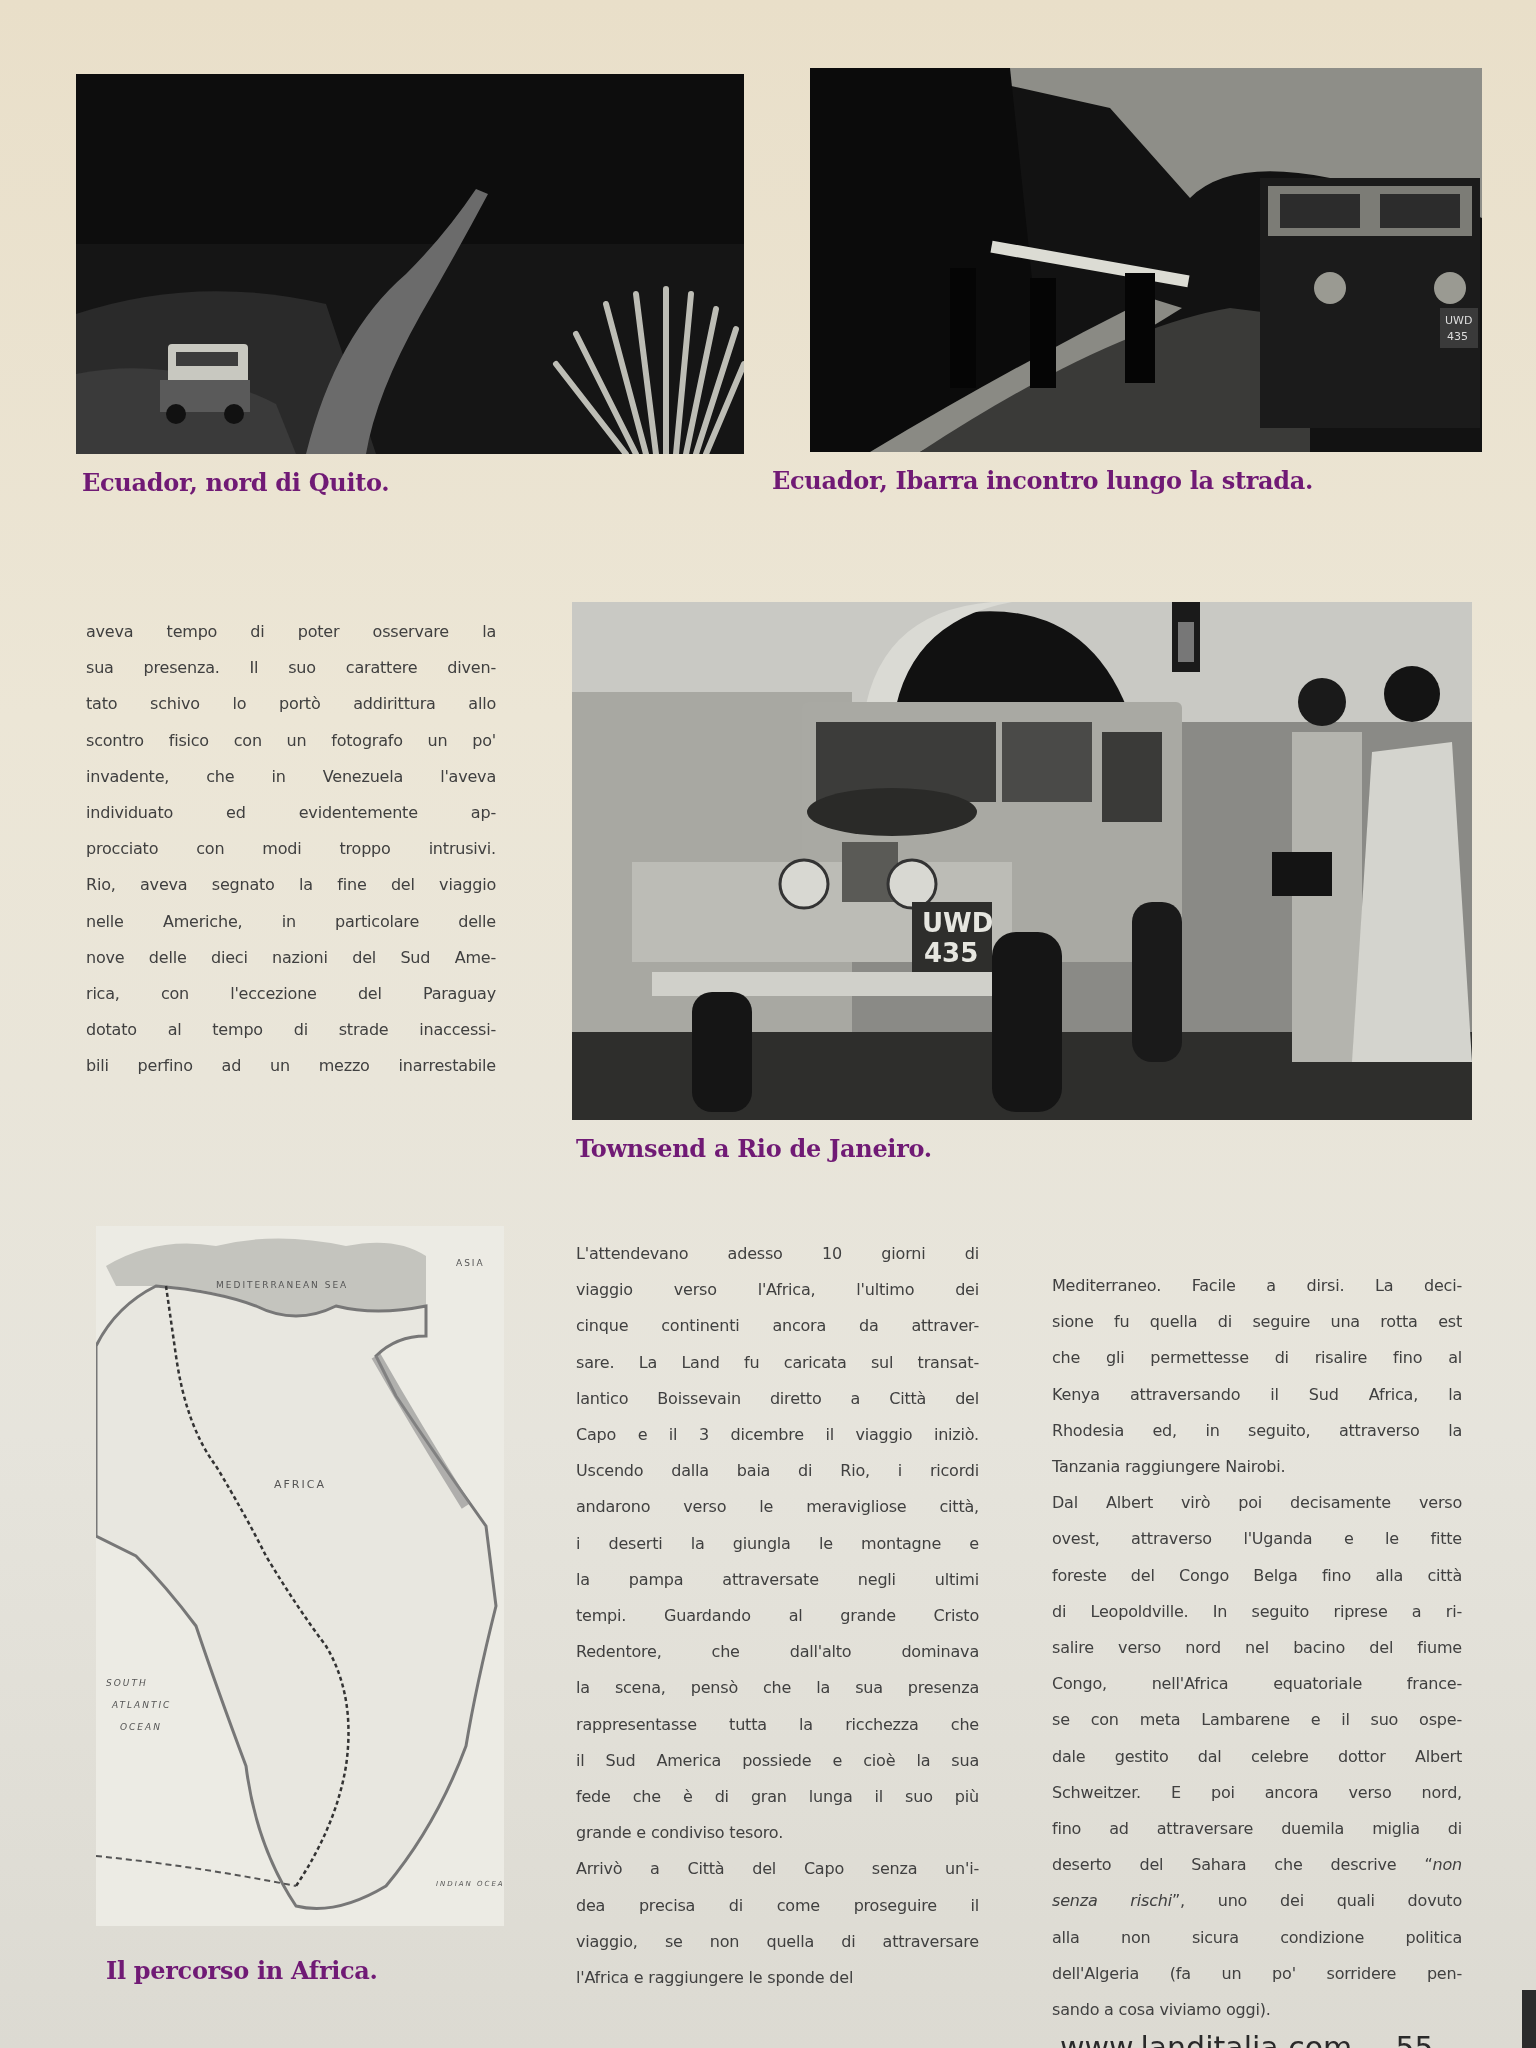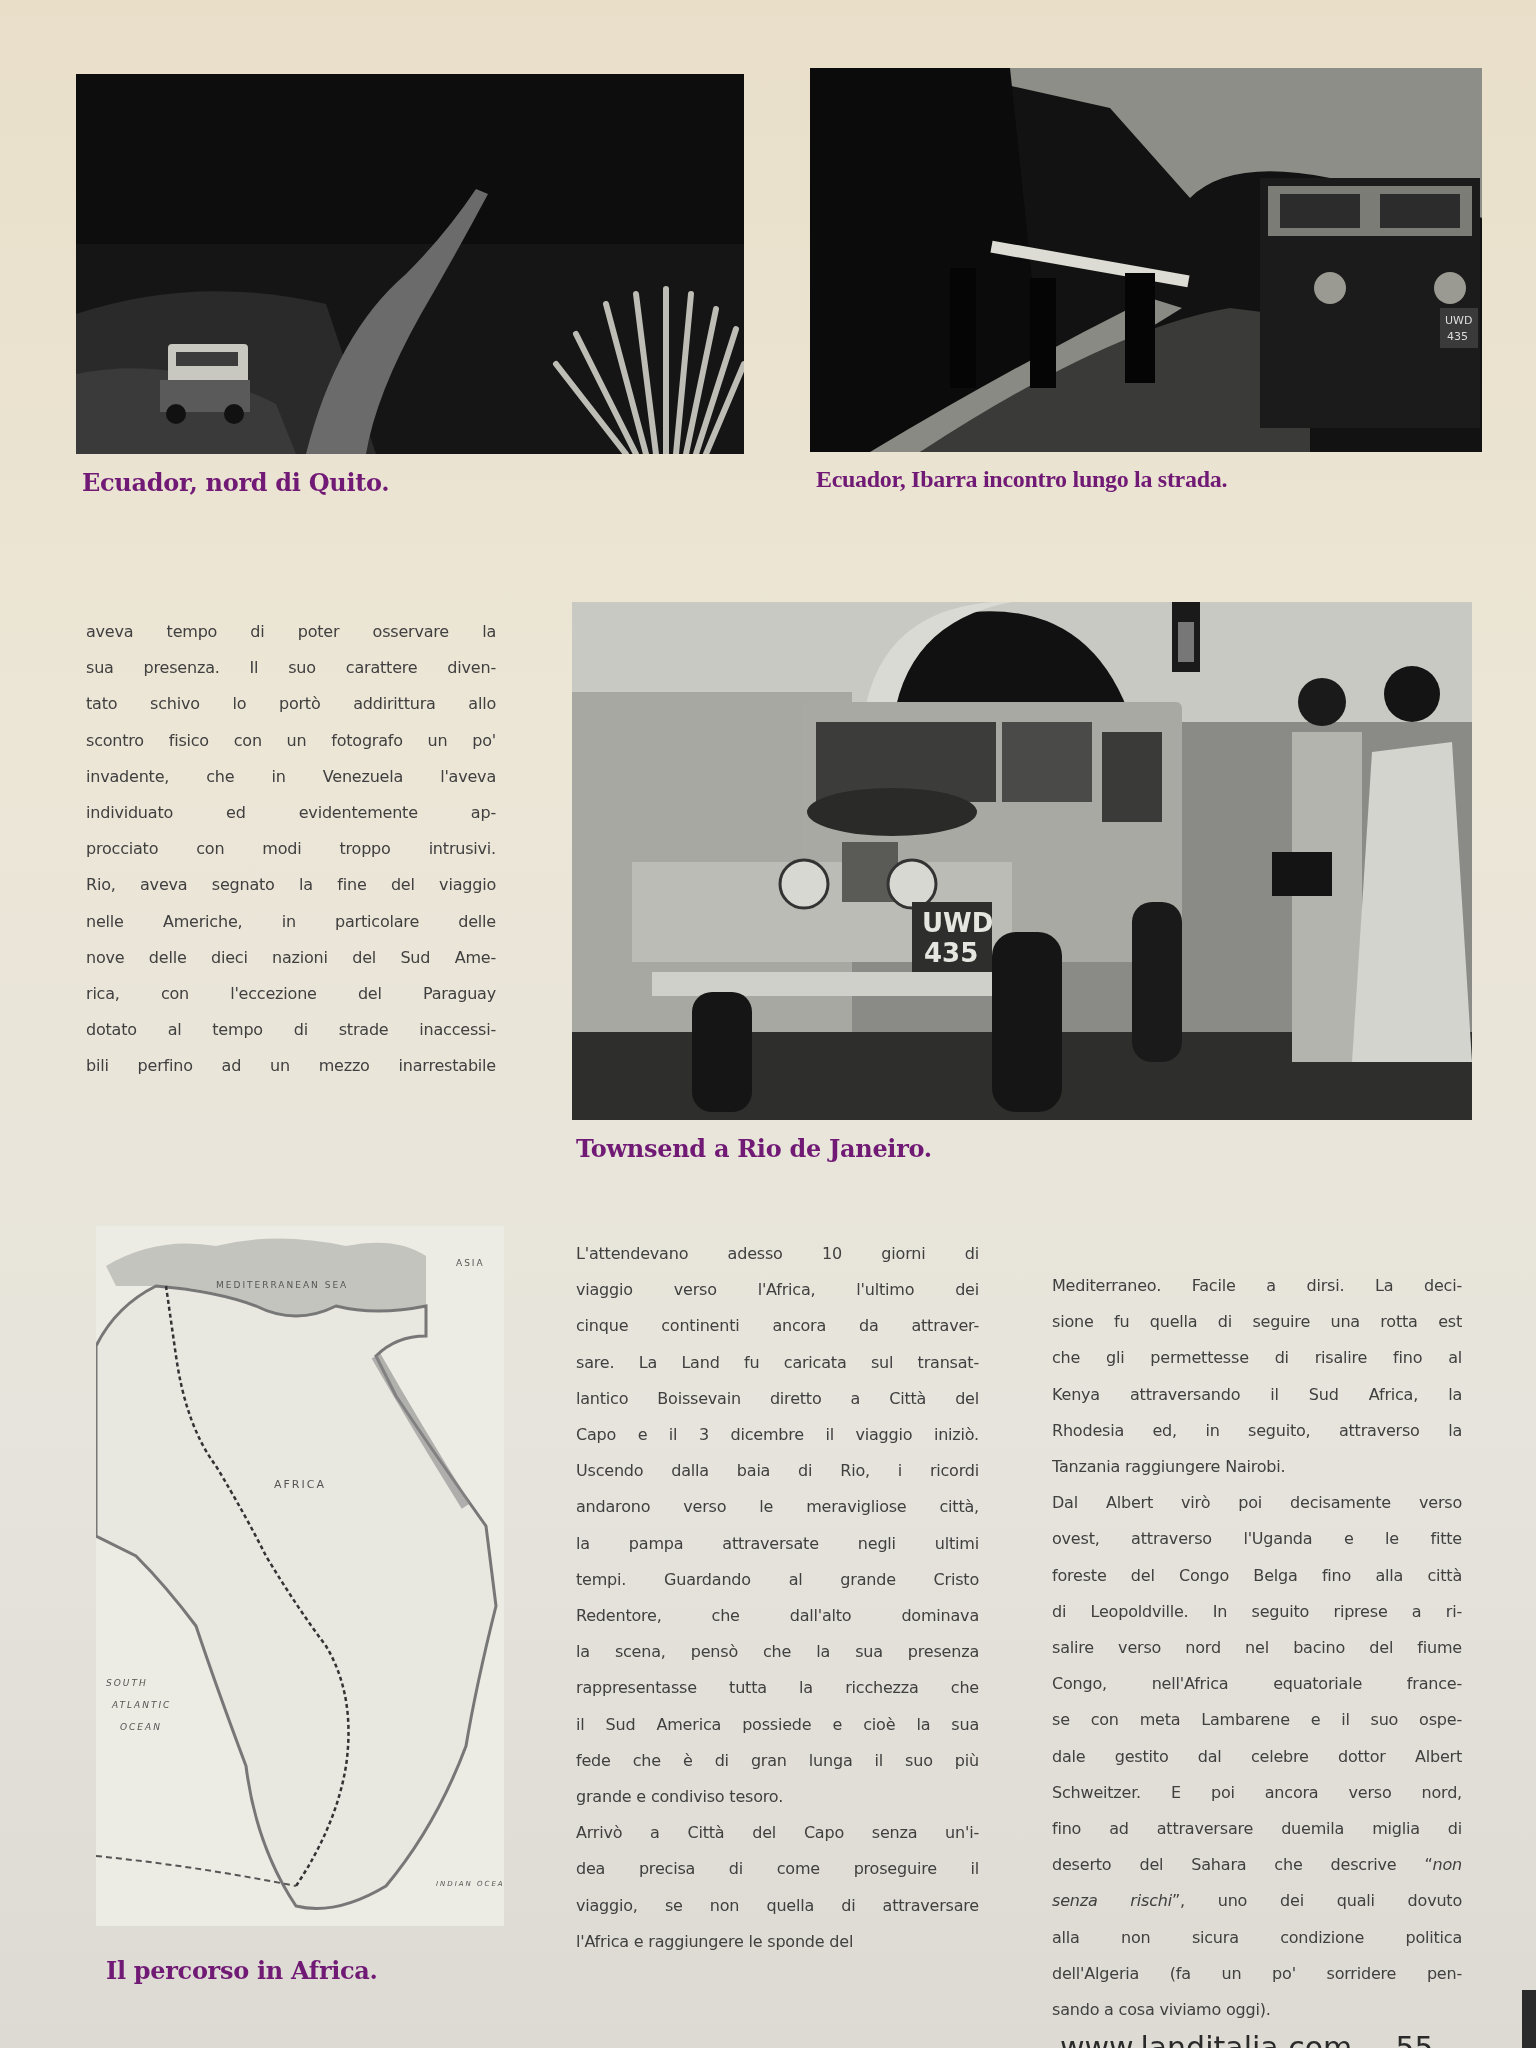--- a/index.html
+++ b/index.html
@@ -79,21 +79,21 @@
       <rect x="470" y="126" width="80" height="34" fill="#2c2c2c"></rect>
       <rect x="570" y="126" width="80" height="34" fill="#2c2c2c"></rect>
       <circle cx="520" cy="220" r="16" fill="#9a9a92"></circle>
       <circle cx="640" cy="220" r="16" fill="#9a9a92"></circle>
       <rect x="630" y="240" width="38" height="40" fill="#3a3a3a"></rect>
       <text x="635" y="256" font-size="11" fill="#ddd" font-family="DejaVu Sans, sans-serif">UWD</text>
       <text x="637" y="272" font-size="11" fill="#ddd" font-family="DejaVu Sans, sans-serif">435</text>
     </g>
   </svg>
 </div>
-<div class="caption" style="left:816px; top:466px;font-family:Liberation Serif, serif;">Ecuador, Ibarra incontro lungo la strada.</div>
+<div class="caption" style="left:772px; top:466px;">Ecuador, Ibarra incontro lungo la strada.</div>
 
 <div class="col" id="col1" style="left:86px; top:614px; width:410px;">
     <span class="line">aveva tempo di poter osservare la</span>
     <span class="line">sua presenza. Il suo carattere diven-</span>
     <span class="line">tato schivo lo portò addirittura allo</span>
     <span class="line">scontro fisico con un fotografo un po'</span>
     <span class="line">invadente, che in Venezuela l'aveva</span>
     <span class="line">individuato ed evidentemente ap-</span>
     <span class="line">procciato con modi troppo intrusivi.</span>
     <span class="line">Rio, aveva segnato la fine del viaggio</span>
@@ -168,20 +168,21 @@
 
 <div class="col" id="col2" style="left:576px; top:1236px; width:403px;">
     <span class="line">L'attendevano adesso 10 giorni di</span>
     <span class="line">viaggio verso l'Africa, l'ultimo dei</span>
     <span class="line">cinque continenti ancora da attraver-</span>
     <span class="line">sare. La Land fu caricata sul transat-</span>
     <span class="line">lantico Boissevain diretto a Città del</span>
     <span class="line">Capo e il 3 dicembre il viaggio iniziò.</span>
     <span class="line">Uscendo dalla baia di Rio, i ricordi</span>
     <span class="line">andarono verso le meravigliose città,</span>
+    <span class="line">i deserti la giungla le montagne e</span>
     <span class="line">la pampa attraversate negli ultimi</span>
     <span class="line">tempi. Guardando al grande Cristo</span>
     <span class="line">Redentore, che dall'alto dominava</span>
     <span class="line">la scena, pensò che la sua presenza</span>
     <span class="line">rappresentasse tutta la ricchezza che</span>
     <span class="line">il Sud America possiede e cioè la sua</span>
     <span class="line">fede che è di gran lunga il suo più</span>
     <span class="line last">grande e condiviso tesoro.</span>
     <span class="line">Arrivò a Città del Capo senza un'i-</span>
     <span class="line">dea precisa di come proseguire il</span>

